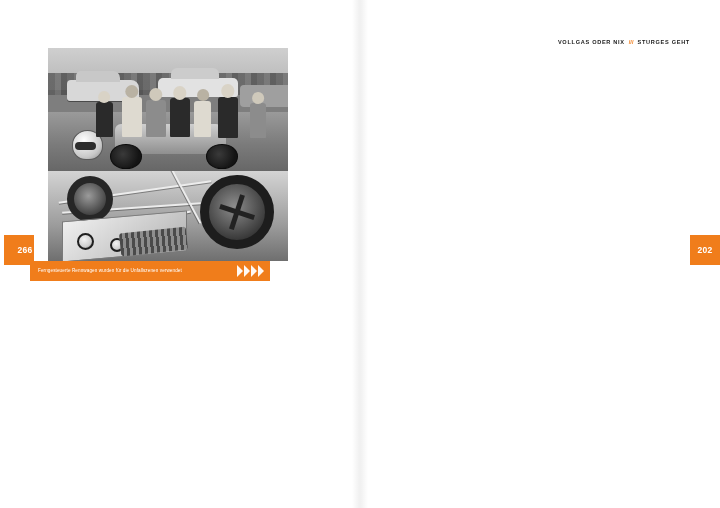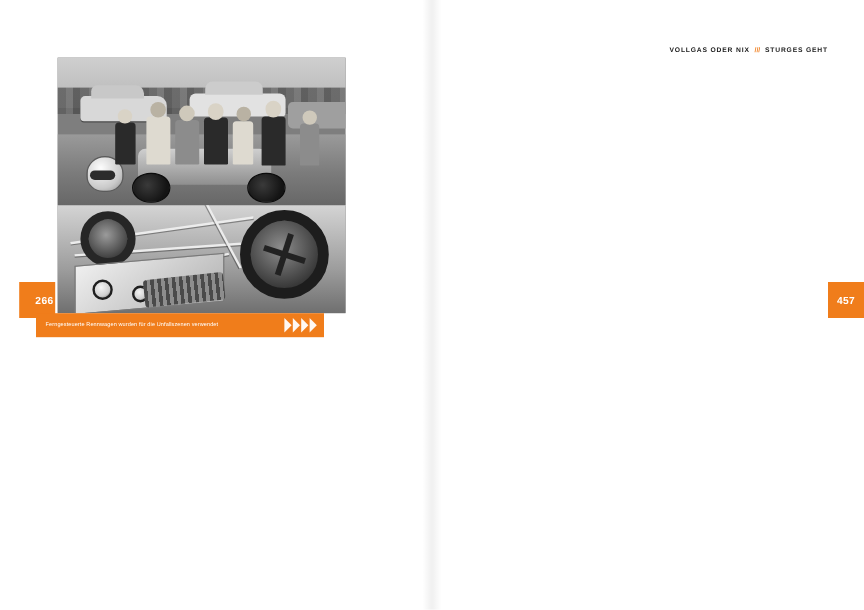--- a/index.html
+++ b/index.html
@@ -42,21 +42,21 @@
     background: #f07d1b;
     color: #ffffff;
     font-family: "Liberation Sans", sans-serif;
     font-size: 8.5px;
     font-weight: bold;
     display: flex;
     align-items: center;
     justify-content: center;
     letter-spacing: 0.3px;
   }
-  .folio.left { left: 16px; top: 235px; padding-left: 12px; }
+  .folio.left { left: 4px; top: 235px; padding-left: 12px; }
   .folio.right { right: 0; top: 235px; }
 
   
   .running-head {
     position: absolute;
     top: 39px;
     right: 30px;
     font-family: "Liberation Sans", sans-serif;
     font-size: 5.6px;
     font-weight: bold;
@@ -323,19 +323,19 @@
 
   <div class="page right">
 
     <div class="running-head">
       <span>VOLLGAS ODER NIX</span>
       <span class="sep">///</span>
       <span>STURGES GEHT</span>
     </div>
 
     <div class="folio right">
-      <span>457</span>
+      <span>202</span>
     </div>
 
   </div>
 
   <div class="gutter-shade"></div>
 </div>
 
 </body></html>

